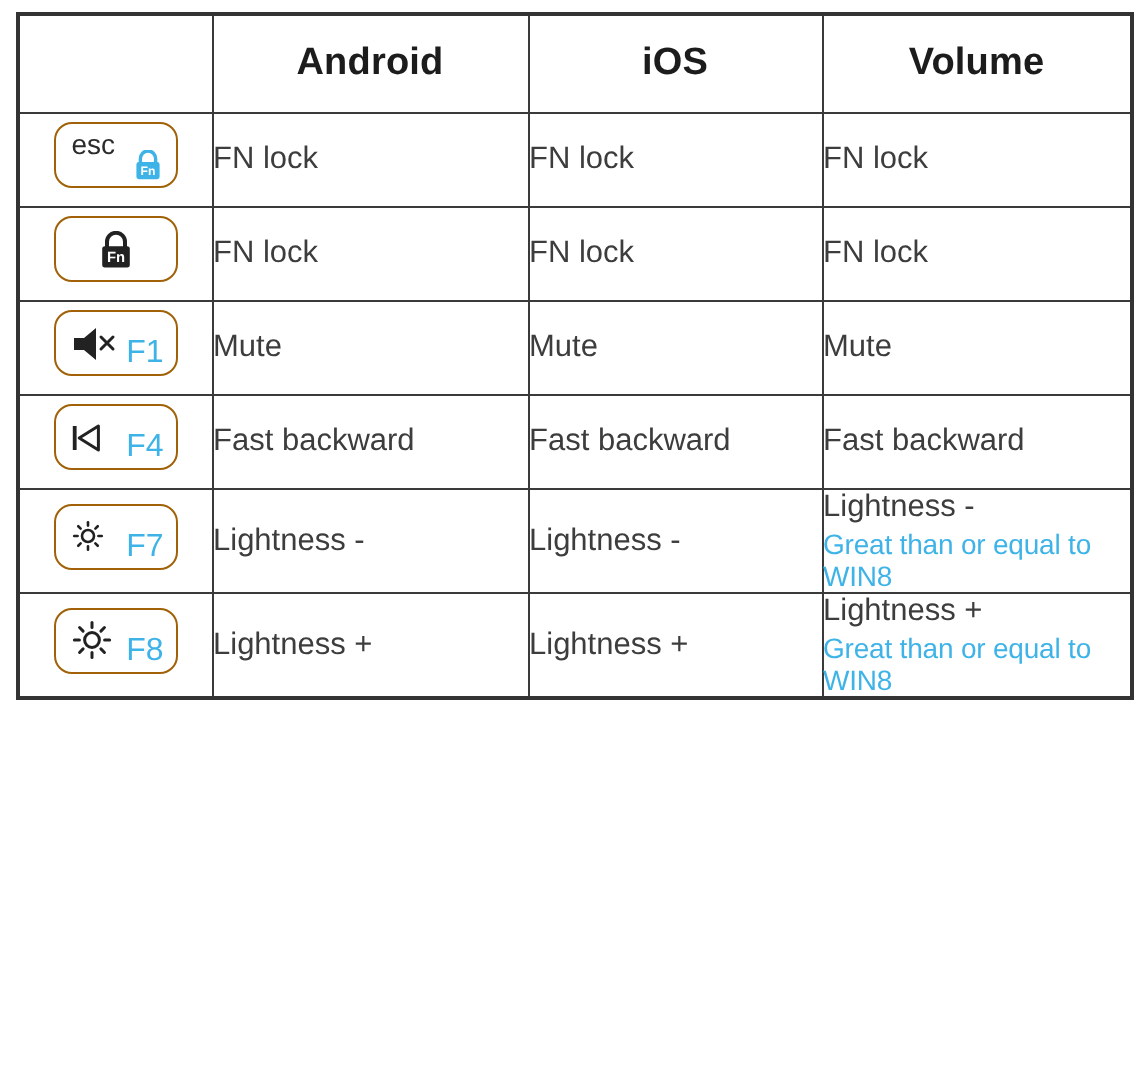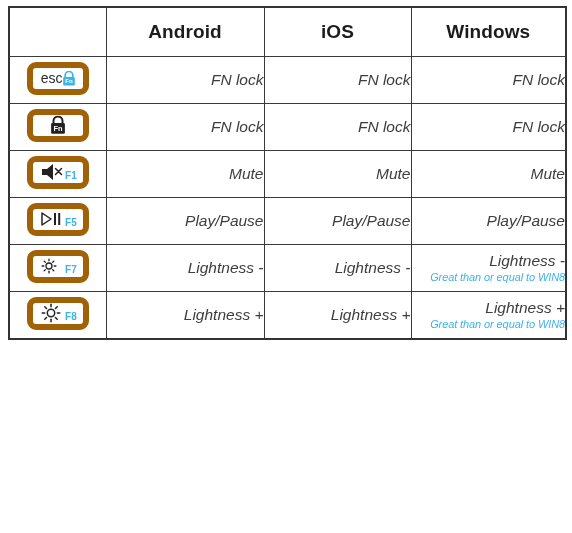--- a/index.html
+++ b/index.html
@@ -43,46 +43,45 @@
     letter-spacing:.1px;
   }
   thead th.blank{font-size:0;}
 
   tbody tr{height:46px;}
   td.keycell{height:46px;text-align:center;}
   td.txt{
     font-size:15.5px;
     color:#3d3d3d;
     padding-left:12px;
-    text-align:right;
+    text-align:left;
     line-height:1.15;
-    font-style:italic;
   }
   td.txt .main{display:block;}
   td.txt .note{
     display:block;
-    font-size:11px;
+    font-size:14px;
     color:#3eb3e8;
     letter-spacing:-0.1px;
     margin-top:1px;
   }
 
   
   .cap{
     position:relative;
     display:inline-block;
     width:62px;height:33px;
-    border:6px solid #a16207;
+    border:1px solid #a16207;
     border-radius:9px;
     background:#fff;
     box-sizing:border-box;
   }
   .cap .fkey{
     position:absolute;right:6px;bottom:2px;
-    font-size:10px;color:#3eb3e8;font-weight:700;
+    font-size:16px;color:#3eb3e8;font-weight:400;
     line-height:1;
   }
   .cap .esc{
     position:absolute;left:8px;top:3px;
     font-size:14px;color:#2b2b2b;line-height:1;
   }
   .cap .glyph{
     position:absolute;left:7px;top:50%;
     transform:translateY(-50%);
     line-height:0;
@@ -99,21 +98,21 @@
       <col class="c-key">
         <col class="c-and">
         <col class="c-ios">
         <col class="c-win">
     </colgroup>
     <thead>
       <tr>
         <th class="blank"></th>
         <th>Android</th>
         <th>iOS</th>
-        <th>Windows</th>
+        <th>Volume</th>
       </tr>
     </thead>
     <tbody id="tbody">
         <tr>
           <td class="keycell"><span class="cap"><span class="esc">esc</span><span class="lockmini"><svg width="14" height="15" viewBox="0 0 14 15" xmlns="http://www.w3.org/2000/svg">
                   <path d="M3.2 6.2 V4.3 a3.8 3.8 0 0 1 7.6 0 V6.2" stroke="#3eb3e8" stroke-width="1.7" fill="none"></path>
                   <rect x="1.2" y="6" width="11.6" height="8.6" rx="1.2" fill="#3eb3e8"></rect>
                   <text x="7" y="12.4" font-family="Liberation Sans, sans-serif" font-size="6.1" font-weight="bold" fill="#ffffff" text-anchor="middle">Fn</text>
                 </svg></span></span></td>
           <td class="txt">
@@ -151,33 +150,32 @@
             <span class="main">Mute</span>
           </td>
           <td class="txt">
             <span class="main">Mute</span>
           </td>
           <td class="txt">
             <span class="main">Mute</span>
           </td>
         </tr>
         <tr>
-          <td class="keycell"><span class="cap"><span class="glyph"><svg width="22" height="16" viewBox="0 0 22 16" xmlns="http://www.w3.org/2000/svg">
-                  <path d="M2 2 L2 14 L11 8 Z" fill="none" stroke="#222222" stroke-width="1.5" stroke-linejoin="round"></path>
-                  <rect x="14" y="2" width="2" height="12" fill="#222222"></rect>
-                  <rect x="18.2" y="2" width="2" height="12" fill="#222222"></rect>
-                </svg></span><span class="fkey">F5</span></span></td>
-          <td class="txt">
-            <span class="main">Play/Pause</span>
-          </td>
-          <td class="txt">
-            <span class="main">Play/Pause</span>
-          </td>
-          <td class="txt">
-            <span class="main">Play/Pause</span>
+          <td class="keycell"><span class="cap"><span class="glyph"><svg width="18" height="16" viewBox="0 0 18 16" xmlns="http://www.w3.org/2000/svg">
+                  <rect x="1.4" y="2" width="1.9" height="12" fill="#222222"></rect>
+                  <path d="M14.2 2 L14.2 14 L4.6 8 Z" fill="none" stroke="#222222" stroke-width="1.5" stroke-linejoin="round"></path>
+                </svg></span><span class="fkey">F4</span></span></td>
+          <td class="txt">
+            <span class="main">Fast backward</span>
+          </td>
+          <td class="txt">
+            <span class="main">Fast backward</span>
+          </td>
+          <td class="txt">
+            <span class="main">Fast backward</span>
           </td>
         </tr>
         <tr>
           <td class="keycell"><span class="cap"><span class="glyph"><svg width="18" height="18" viewBox="0 0 18 18" xmlns="http://www.w3.org/2000/svg">
                   <circle cx="9" cy="9" r="3" fill="none" stroke="#222222" stroke-width="1.3"></circle>
                   <line x1="14.20" y1="9.00" x2="15.90" y2="9.00" stroke="#222222" stroke-width="1.3" stroke-linecap="round"></line>
                   <line x1="12.68" y1="12.68" x2="13.88" y2="13.88" stroke="#222222" stroke-width="1.3" stroke-linecap="round"></line>
                   <line x1="9.00" y1="14.20" x2="9.00" y2="15.90" stroke="#222222" stroke-width="1.3" stroke-linecap="round"></line>
                   <line x1="5.32" y1="12.68" x2="4.12" y2="13.88" stroke="#222222" stroke-width="1.3" stroke-linecap="round"></line>
                   <line x1="3.80" y1="9.00" x2="2.10" y2="9.00" stroke="#222222" stroke-width="1.3" stroke-linecap="round"></line>

